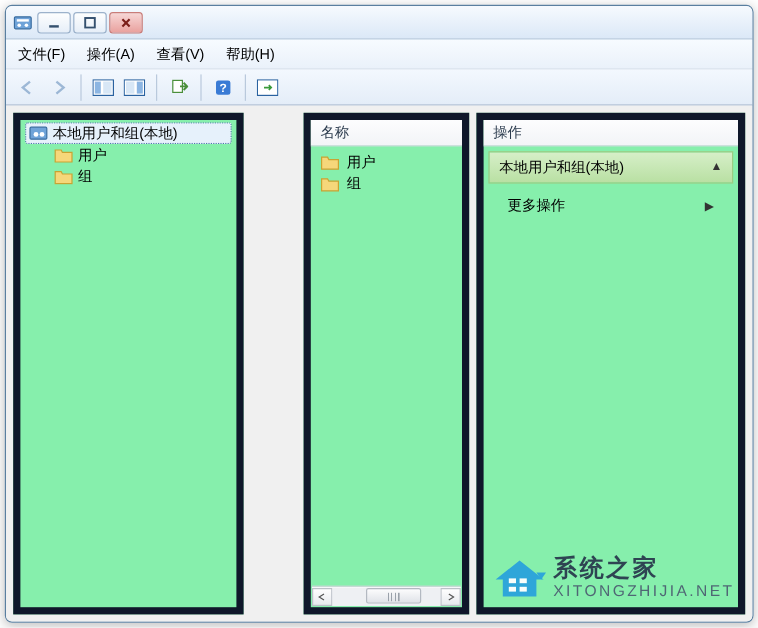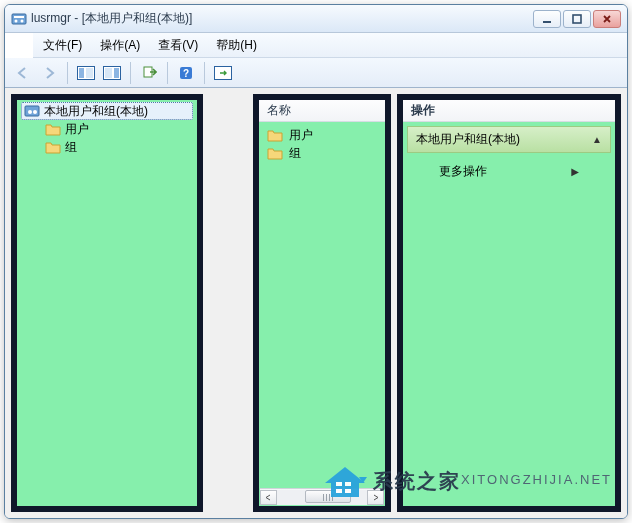--- a/index.html
+++ b/index.html
@@ -50,21 +50,20 @@
   }
   .win-btn.close { background: linear-gradient(#f7d7d6,#e9a19e); border-color:#c97d79; }
   
   .menubar {
     height: 22px;
     background: linear-gradient(#f7fbff,#eaf1fa);
     border-bottom: 1px solid #cdd9e8;
     display: flex; align-items: center;
     padding: 12px 6px;
     gap: 10px;
-    margin-left: 28px;
   }
   .menu-item { color: #000; cursor: default; padding: 2px 4px; }
   
   .toolbar {
     height: 30px;
     background: linear-gradient(#f3f8fe,#e4edf8);
     border-bottom: 1px solid #9fb4cc;
     display: flex; align-items: center;
     padding: 0 6px;
     gap: 2px;
@@ -139,61 +138,60 @@
     position:absolute; left:28px; top:0; width:46px; height:13px;
     border:1px solid #b3b9c1; border-radius:2px;
     background: linear-gradient(#fcfcfd,#e0e3e8);
   }
   .hscroll .thumb::after{
     content:""; position:absolute; left:50%; top:3px; transform:translateX(-50%);
     width:10px; height:7px;
     background: repeating-linear-gradient(90deg,#9aa1aa 0 1px, transparent 1px 3px);
   }
   
-  .actions .col-header { font-weight: bold; }
+  .actions .col-header { font-weight: normal; }
   .actions-group-title {
     background: linear-gradient(#d6efc8,#b9e0a3);
     border: 1px solid #9ccb82;
     padding: 4px 8px;
     display:flex; justify-content:space-between; align-items:center;
     margin: 4px;
   }
   .actions-item {
-    padding: 6px 36px;
+    padding: 6px 20px;
     display:flex; justify-content:space-between; align-items:center;
   }
   .chev { font-size:10px; color:#333; }
   
   .watermark {
     position:absolute; right:20px; bottom:22px;
     display:flex; align-items:center; gap:4px;
     opacity: 0.95; pointer-events:none;
   }
   .watermark .icon {
     width:48px; height:40px;
   }
-  .watermark .txt { display:flex; flex-direction:row; line-height:1; }
+  .watermark .txt { display:flex; flex-direction:column; line-height:1; }
   .watermark .txt .big { font-size:20px; font-weight:bold; color:#2a3b4e; letter-spacing:2px; }
   .watermark .txt .small { font-size:13px; color:#4d5f72; letter-spacing:2px; margin-top:2px;}
 </style>
 </head>
 <body>
 
 <div class="window">
 
   <div class="titlebar">
     <span class="app-icon">
       <svg width="16" height="16" viewBox="0 0 16 16">
         <rect x="1" y="3" width="14" height="10" rx="1" fill="#6fa3d8" stroke="#3a6da0"></rect>
         <rect x="3" y="5" width="10" height="2" fill="#fff"></rect>
         <circle cx="5" cy="10" r="1.5" fill="#fff"></circle>
         <circle cx="11" cy="10" r="1.5" fill="#fff"></circle>
       </svg>
     </span>
-    <span class="title">lusrmgr - [本地用户和组(本地)]</span>
     <div class="win-controls">
       <div class="win-btn">
         <svg width="10" height="10">
             <rect x="1" y="7" width="8" height="2" fill="#34506e"></rect>
           </svg>
       </div>
       <div class="win-btn">
         <svg width="10" height="10">
             <rect x="1" y="1" width="8" height="8" fill="none" stroke="#34506e" stroke-width="1.6"></rect>
           </svg>

